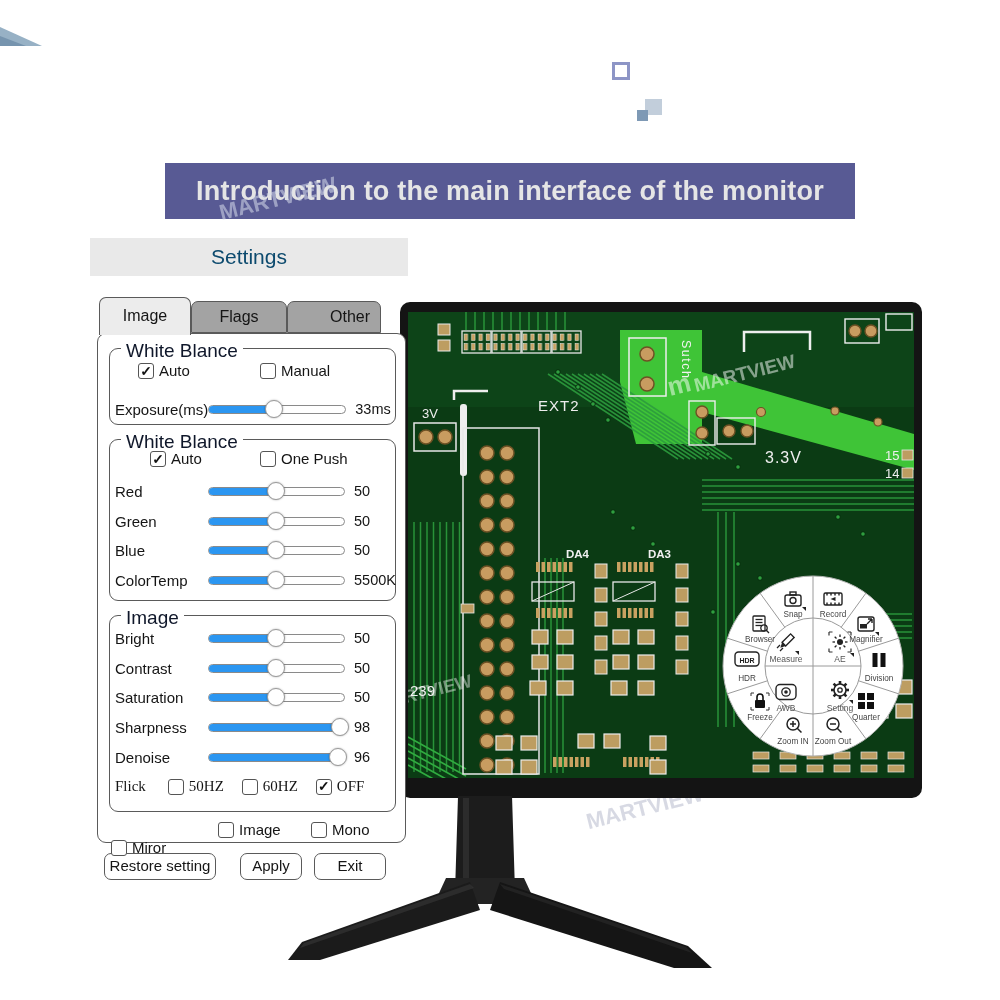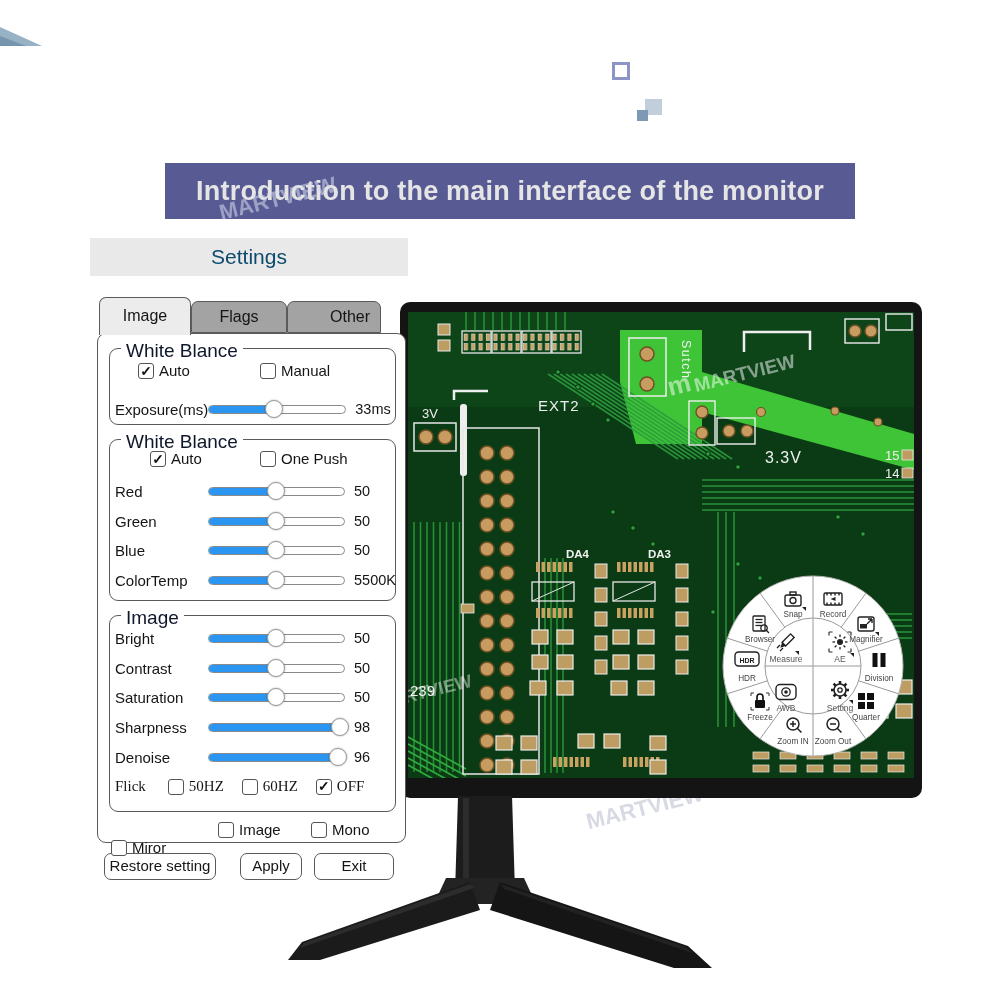--- a/index.html
+++ b/index.html
@@ -225,21 +225,21 @@
         <span class="cblbl">Image</span>
       </div>
       <div class="cbgrp" style="left:213px;top:487px;">
         <span class="cb"></span>
         <span class="cblbl">Mono</span>
       </div>
     </div>
 
     <div class="btn" style="left:14px;top:615px;width:112px;">Restore setting</div>
     <div class="btn" style="left:150px;top:615px;width:62px;">Apply</div>
-    <div class="btn" style="left:224px;top:615px;width:80px;">Exit</div>
+    <div class="btn" style="left:224px;top:615px;width:72px;">Exit</div>
   </div>
 
   <div id="monitor">
     <div id="screen">
       <svg width="506" height="466" viewBox="0 0 506 466">
         <defs>
           <g id="sq">
               <rect width="16" height="14" fill="#bd9d61" stroke="#ececec" stroke-width="1.2"></rect>
             </g>
           <g id="sqS">

